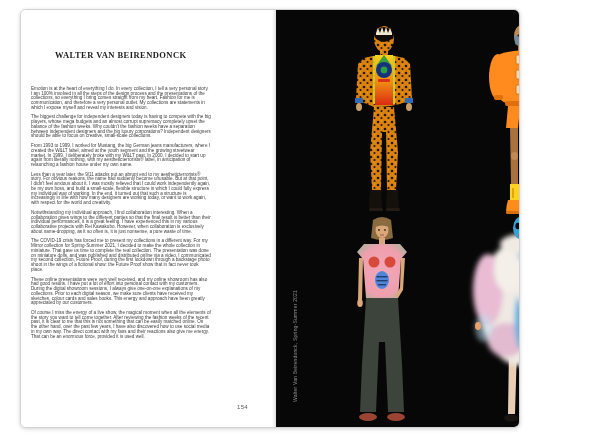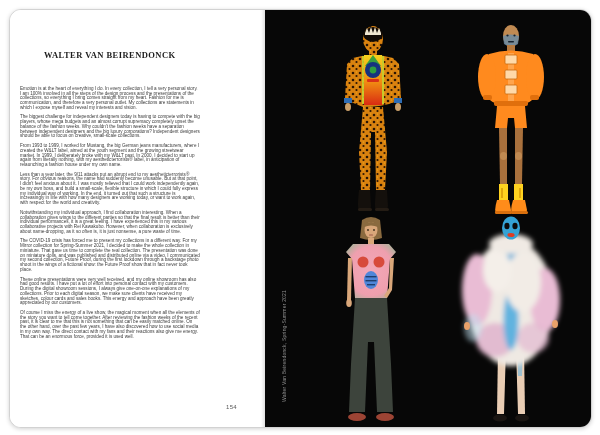--- a/index.html
+++ b/index.html
@@ -1,20 +1,20 @@
 <!DOCTYPE html>
 <html><head>
 <meta charset="utf-8">
 <style>
   * { box-sizing: border-box; margin: 0; padding: 0; }
   html, body { width: 600px; height: 435px; background: #ffffff; overflow: hidden;
     font-family: "Liberation Sans", sans-serif; }
 
-  .spread { position: absolute; left: 9px; top: 9px; width: 583px; height: 419px;
-    border: 1px solid #d2d2d2; border-radius: 12px; overflow: hidden; display: flex;
+  .spread { position: absolute; left: 20px; top: 9px; width: 500px; height: 419px;
+    border: 1px solid #d2d2d2; border-radius: 6px; overflow: hidden; display: flex;
     box-shadow: 0 1px 4px rgba(0,0,0,0.18); background: #ffffff; }
 
   .page-left { position: relative; width: 255px; height: 100%; background: #ffffff; }
   .page-left::after { content: ""; position: absolute; right: 0; top: 0; width: 4px; height: 100%;
     background: linear-gradient(to right, rgba(0,0,0,0), rgba(0,0,0,0.12)); }
 
   .page-right { position: relative; flex: 1; height: 100%; background: #070707; }
 
   .page-title { position: absolute; left: 34px; top: 40px;
     font-family: "Liberation Serif", serif; font-weight: bold; font-size: 8.5px;

